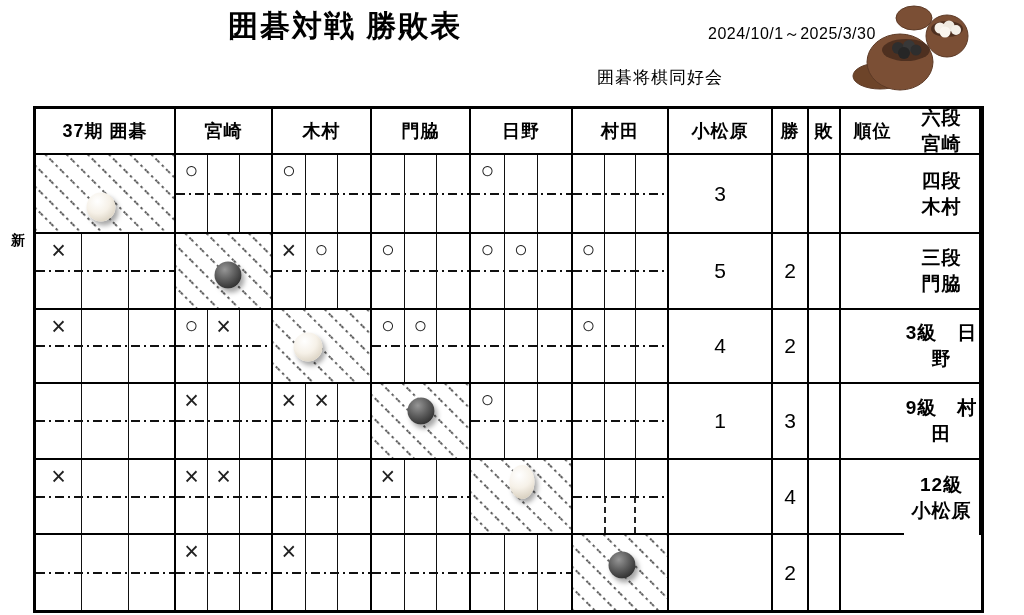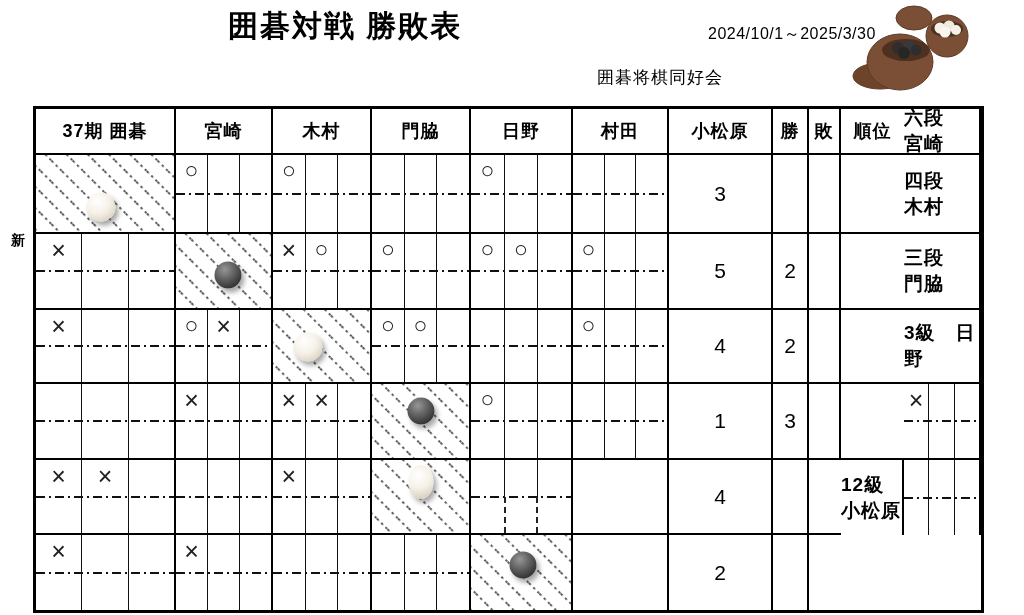--- a/index.html
+++ b/index.html
@@ -15,21 +15,21 @@
   #newmark{left:11px;top:232px;font-size:14px;font-weight:bold;}
   #grid{
     left:33px;top:106px;width:951px;height:507px;box-sizing:border-box;
     border:3px solid #000;display:grid;background:#fff;
   }
   .c{position:relative;box-sizing:border-box;background:#fff;
      border-right:2px solid #000;border-bottom:2px solid #000;overflow:hidden;}
   .lastcol{border-right:none;}
   .lastrow{border-bottom:none;}
   .hc{display:flex;align-items:center;justify-content:center;font-weight:bold;font-size:18px;letter-spacing:1px;}
-  .namec{display:flex;align-items:center;justify-content:center;font-weight:bold;font-size:19px;letter-spacing:1px;}
+  .namec{display:flex;align-items:center;justify-content:center;font-weight:bold;font-size:19px;letter-spacing:1px;text-align:center;}
   .statc{display:flex;align-items:center;justify-content:center;font-size:21px;}
   .subwrap{display:flex;height:100%;align-items:stretch;}
   .sub{flex:1;display:flex;justify-content:center;align-items:flex-start;padding-top:4px;box-sizing:border-box;}
   .sub + .sub{border-left:1.5px solid #111;}
   .halfsub .subwrap{align-items:flex-start;}
   .halfsub .sub{height:50%;}
   .mark{line-height:1;color:#222;}
   .mark.win{font-size:23px;font-weight:400;}
   .mark.loss{font-size:25px;font-weight:400;}
   .dashline{
@@ -332,20 +332,21 @@
           <div class="sub"></div>
           <div class="sub"></div>
           <div class="sub"></div>
         </div>
         <div class="dashline"></div>
       </div>
       <div class="c statc">1</div>
       <div class="c statc">3</div>
       <div class="c statc"></div>
       <div class="c statc lastcol"></div>
+      <div class="c namec">9級　村田</div>
       <div class="c markc">
         <div class="subwrap">
           <div class="sub">
             <span class="mark loss">×</span>
           </div>
           <div class="sub"></div>
           <div class="sub"></div>
         </div>
         <div class="dashline"></div>
       </div>

